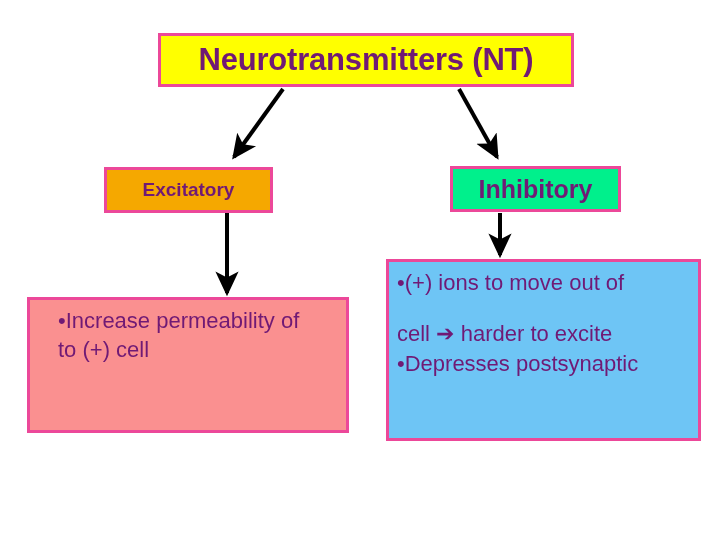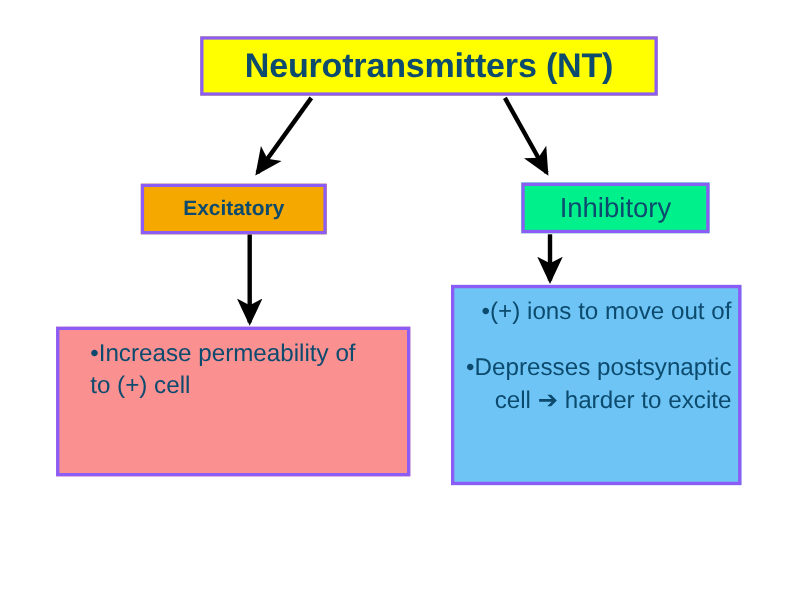--- a/index.html
+++ b/index.html
@@ -13,26 +13,25 @@
   #canvas {
     position: relative;
     width: 728px;
     height: 546px;
     background: #ffffff;
     overflow: hidden;
   }
   .node {
     position: absolute;
     box-sizing: border-box;
-    border: 3px solid #8b5cf6;
+    border: 3px solid #ec4899;
     display: flex;
     align-items: center;
     justify-content: center;
-    color: #0c4a6e;
-    margin-left: 24px;
+    color: #701a75;
   }
   .node-title {
     left: 158px;
     top: 33px;
     width: 416px;
     height: 54px;
     background: #ffff00;
     font-size: 31px;
     font-weight: bold;
     letter-spacing: -0.2px;
@@ -46,21 +45,21 @@
     font-size: 19px;
     font-weight: bold;
   }
   .node-inhibitory {
     left: 450px;
     top: 166px;
     width: 171px;
     height: 46px;
     background: #00f08c;
     font-size: 25px;
-    font-weight: normal;
+    font-weight: bold;
     align-items: center;
   }
   .node-detail {
     display: block;
     align-items: stretch;
     justify-content: flex-start;
     font-size: 22px;
     line-height: 1.33;
     padding: 6px 6px 6px 8px;
     text-align: left;
@@ -69,24 +68,23 @@
     left: 27px;
     top: 297px;
     width: 322px;
     height: 136px;
     background: #fa9090;
     padding-left: 28px;
   }
   .node-inhibitory-detail {
     left: 386px;
     top: 259px;
-    width: 264px;
+    width: 315px;
     height: 182px;
     background: #6ec5f5;
-    text-align: right;
   }
   .bullet-line {
     white-space: pre-wrap;
   }
   .bullet-gap {
     height: 22px;
   }
   .edges {
     position: absolute;
     left: 0;
@@ -126,17 +124,17 @@
   </div>
 
   <div class="node node-detail node-excitatory-detail">
     <div class="bullet-line">•Increase permeability of</div>
     <div class="bullet-line">to (+) cell</div>
   </div>
 
   <div class="node node-detail node-inhibitory-detail">
     <div class="bullet-line">•(+) ions to move out of</div>
     <div class="bullet-gap"></div>
+    <div class="bullet-line">cell ➔ harder to excite</div>
     <div class="bullet-line">•Depresses postsynaptic</div>
-    <div class="bullet-line">cell ➔ harder to excite</div>
   </div>
 
 </div>
 
 </body></html>

